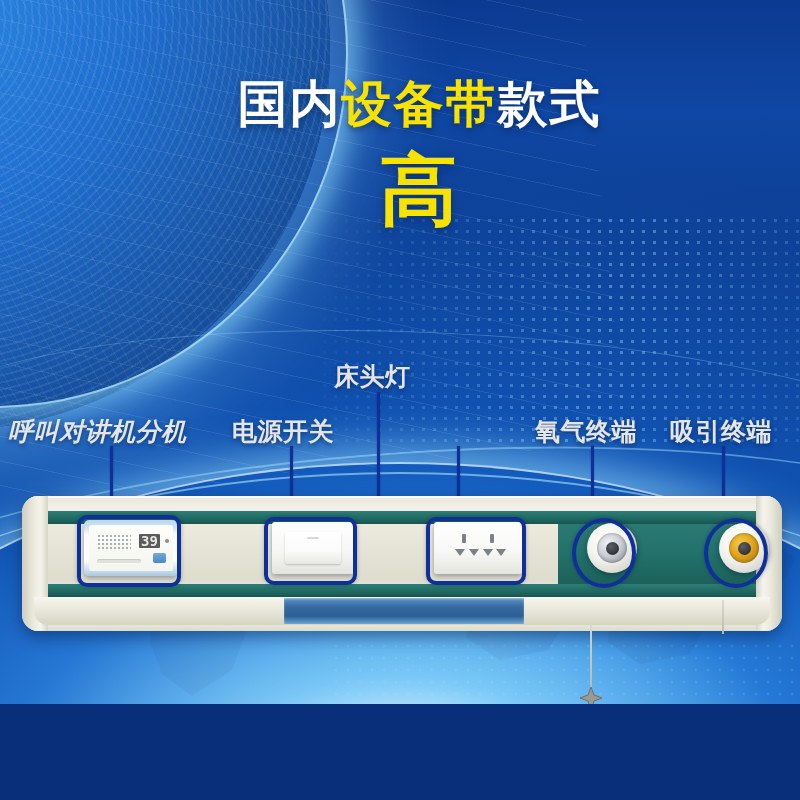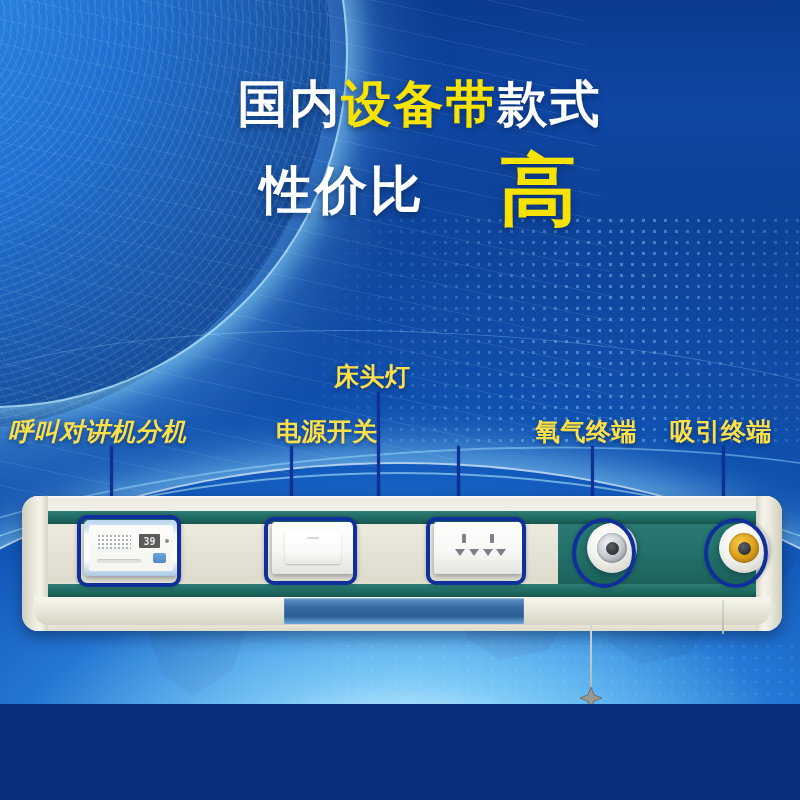--- a/index.html
+++ b/index.html
@@ -126,21 +126,21 @@
     text-shadow:0 3px 7px rgba(3,25,70,.55);
   }
   .hl-big{
     font-size:78px;color:#f7e200;letter-spacing:2px;
     text-shadow:0 3px 8px rgba(3,25,70,.45);
   }
 
   
   .callout{
     position:absolute;
-    color:#fde047;font-weight:bold;font-size:25px;letter-spacing:.5px;
+    color:#e5e5e5;font-weight:bold;font-size:25px;letter-spacing:.5px;
     white-space:nowrap;
     text-shadow:0 2px 5px rgba(4,30,80,.6);
   }
   .leader{
     position:absolute;
     width:3px;background:#0f2f9b;
     box-shadow:0 0 2px rgba(0,0,0,.35);
   }
 
   
@@ -198,21 +198,21 @@
   }
   .ic-grille{
     position:absolute;left:8px;top:9px;width:34px;height:16px;
     background-image:radial-gradient(circle, #9aa4ae 1px, rgba(0,0,0,0) 1.2px);
     background-size:4px 4px;
     opacity:.85;
   }
   .ic-disp{
     position:absolute;left:50px;top:9px;width:21px;height:14px;
     background:#5b5b5b;border-radius:1px;
-    color:#e8e8e8;font-size:10px;font-weight:bold;
+    color:#e8e8e8;font-size:14px;font-weight:bold;
     display:flex;align-items:center;justify-content:center;
     font-family:"DejaVu Sans Mono",monospace;
   }
   .ic-led{
     position:absolute;left:76px;top:14px;width:4px;height:4px;border-radius:50%;
     background:#8c8c8c;
   }
   .ic-btn{
     position:absolute;right:7px;bottom:8px;width:13px;height:10px;border-radius:2px;
     background:linear-gradient(180deg,#6fa8dd,#4d87c4);
@@ -321,27 +321,26 @@
   </svg>
 
   <div class="horizon"></div>
   <div class="horizon2"></div>
   <div class="swoosh"></div>
   <div class="swoosh b"></div>
 
   <div class="headline">
     <div class="hl-row1"><span>国内</span><span class="accent">设备带</span><span>款式</span></div>
     <div class="hl-row2">
-      <span class="hl-sub">性价比</span>
       <span class="hl-big">高</span>
     </div>
   </div>
 
   <div class="callout" style="left:8px;top:415px;font-style:italic;">呼叫对讲机分机</div>
-  <div class="callout" style="left:232px;top:415px;margin-left:44px;">电源开关</div>
+  <div class="callout" style="left:232px;top:415px;">电源开关</div>
   <div class="callout" style="left:334px;top:360px;">床头灯</div>
   <div class="callout" style="left:670px;top:415px;">吸引终端</div>
   <div class="callout" style="left:535px;top:415px;">氧气终端</div>
 
   <div class="leader" style="left:110px;top:446px;height:72px;"></div>
   <div class="leader" style="left:290px;top:446px;height:74px;"></div>
   <div class="leader" style="left:377px;top:392px;height:218px;"></div>
   <div class="leader" style="left:457px;top:446px;height:74px;"></div>
   <div class="leader" style="left:591px;top:446px;height:78px;"></div>
   <div class="leader" style="left:722px;top:446px;height:78px;"></div>

